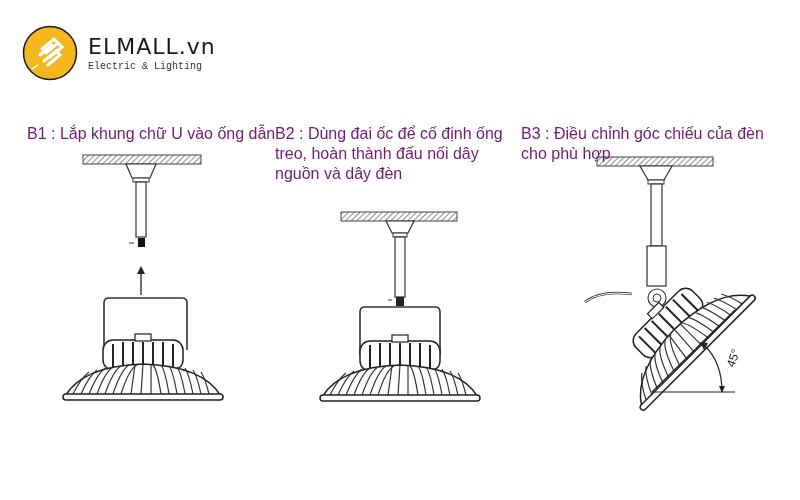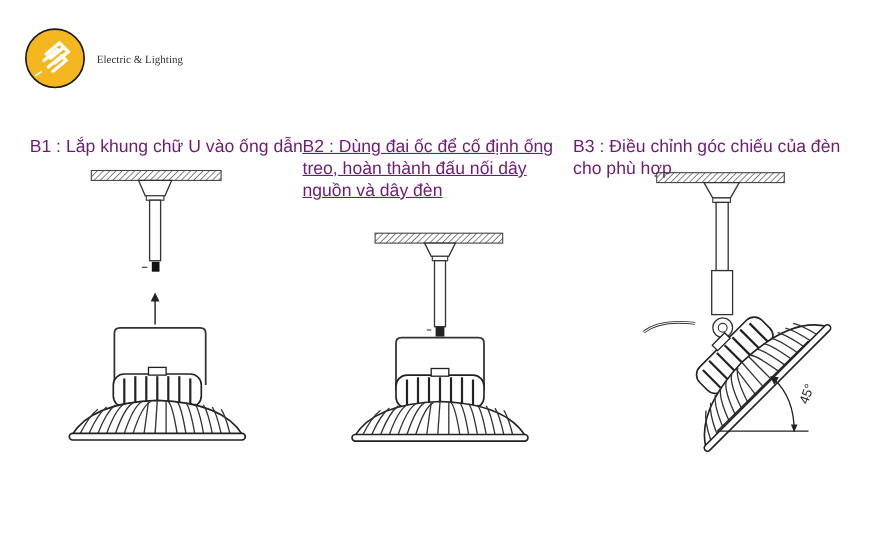--- a/index.html
+++ b/index.html
@@ -1,43 +1,44 @@
 <!DOCTYPE html>
 <html><head>
 <meta charset="utf-8">
 <style>
   html, body { margin: 0; padding: 0; background: #ffffff; }
   body { width: 800px; height: 500px; position: relative; overflow: hidden; font-family: "Liberation Sans", sans-serif; color: #222; }
   .logo { position: absolute; left: 22px; top: 25px; display: flex; align-items: center; }
   .logo-mark { width: 56px; height: 56px; }
   .logo-text { margin-left: 10px; }
   .brand { font-family: "DejaVu Sans", sans-serif; font-size: 22px; letter-spacing: 1px; font-weight: normal; color: #1a1a1a; line-height: 24px; }
-  .tagline { font-family: Liberation Serif, serif; font-size: 10px; color: #333; margin-top: 2px; text-align: center; }
+  .tagline { font-family: Liberation Mono, monospace; font-size: 10px; color: #333; margin-top: 2px; }
   .step-text { position: absolute; font-size: 16px; line-height: 20px; color: #701a75; }
   #b1 { left: 27px; top: 124px; }
-  #b2 { left: 275px; top: 124px; width: 240px; text-decoration: underline; }
+  #b2 { left: 275px; top: 124px; width: 240px; }
   #b3 { left: 521px; top: 124px; width: 250px; }
   svg.fig { position: absolute; left: 0; top: 0; }
 </style>
 </head>
 <body>
 
 <div class="logo">
   <svg class="logo-mark" viewBox="0 0 56 56">
     <circle cx="28" cy="28" r="26.5" fill="#F5B71F" stroke="#1a1a1a" stroke-width="1.5"></circle>
     <g stroke="#fff" stroke-width="3" fill="none" stroke-linecap="round">
       <path d="M20 24 L32 14 L40 22 L28 32"></path>
       <path d="M24 28 L36 18"></path>
       <path d="M28 32 L40 22"></path>
       <path d="M18 30 L30 20"></path>
       <path d="M22 36 L34 26 L38 30 L26 40"></path>
     </g>
     <line x1="10" y1="44" x2="16" y2="40" stroke="#fff" stroke-width="1.5"></line>
   </svg>
   <div class="logo-text">
+    <div class="brand">ELMALL.vn</div>
     <div class="tagline">Electric &amp; Lighting</div>
   </div>
 </div>
 
 <div class="step-text" id="b1">B1 : Lắp khung chữ U vào ống dẫn</div>
 <div class="step-text" id="b2">B2 : Dùng đai ốc để cố định ống treo, hoàn thành đấu nối dây nguồn và dây đèn</div>
 <div class="step-text" id="b3">B3 : Điều chỉnh góc chiếu của đèn cho phù hợp</div>
 
 <svg class="fig" width="800" height="500" viewBox="0 0 800 500">
   <defs>

